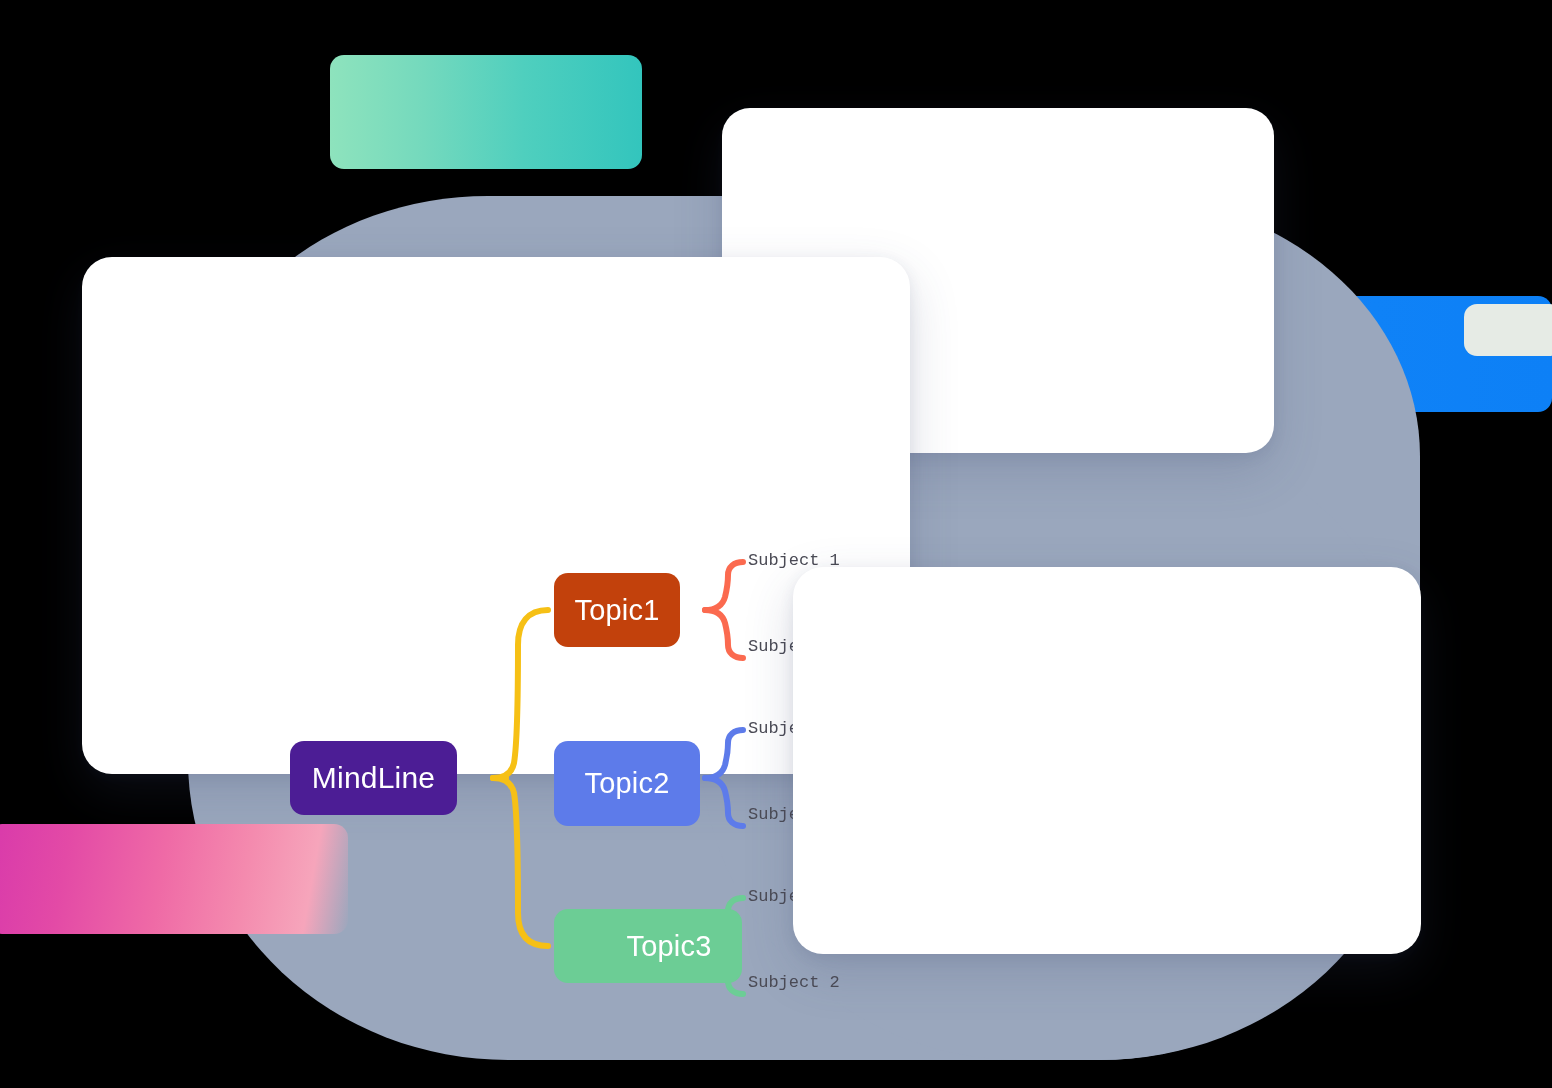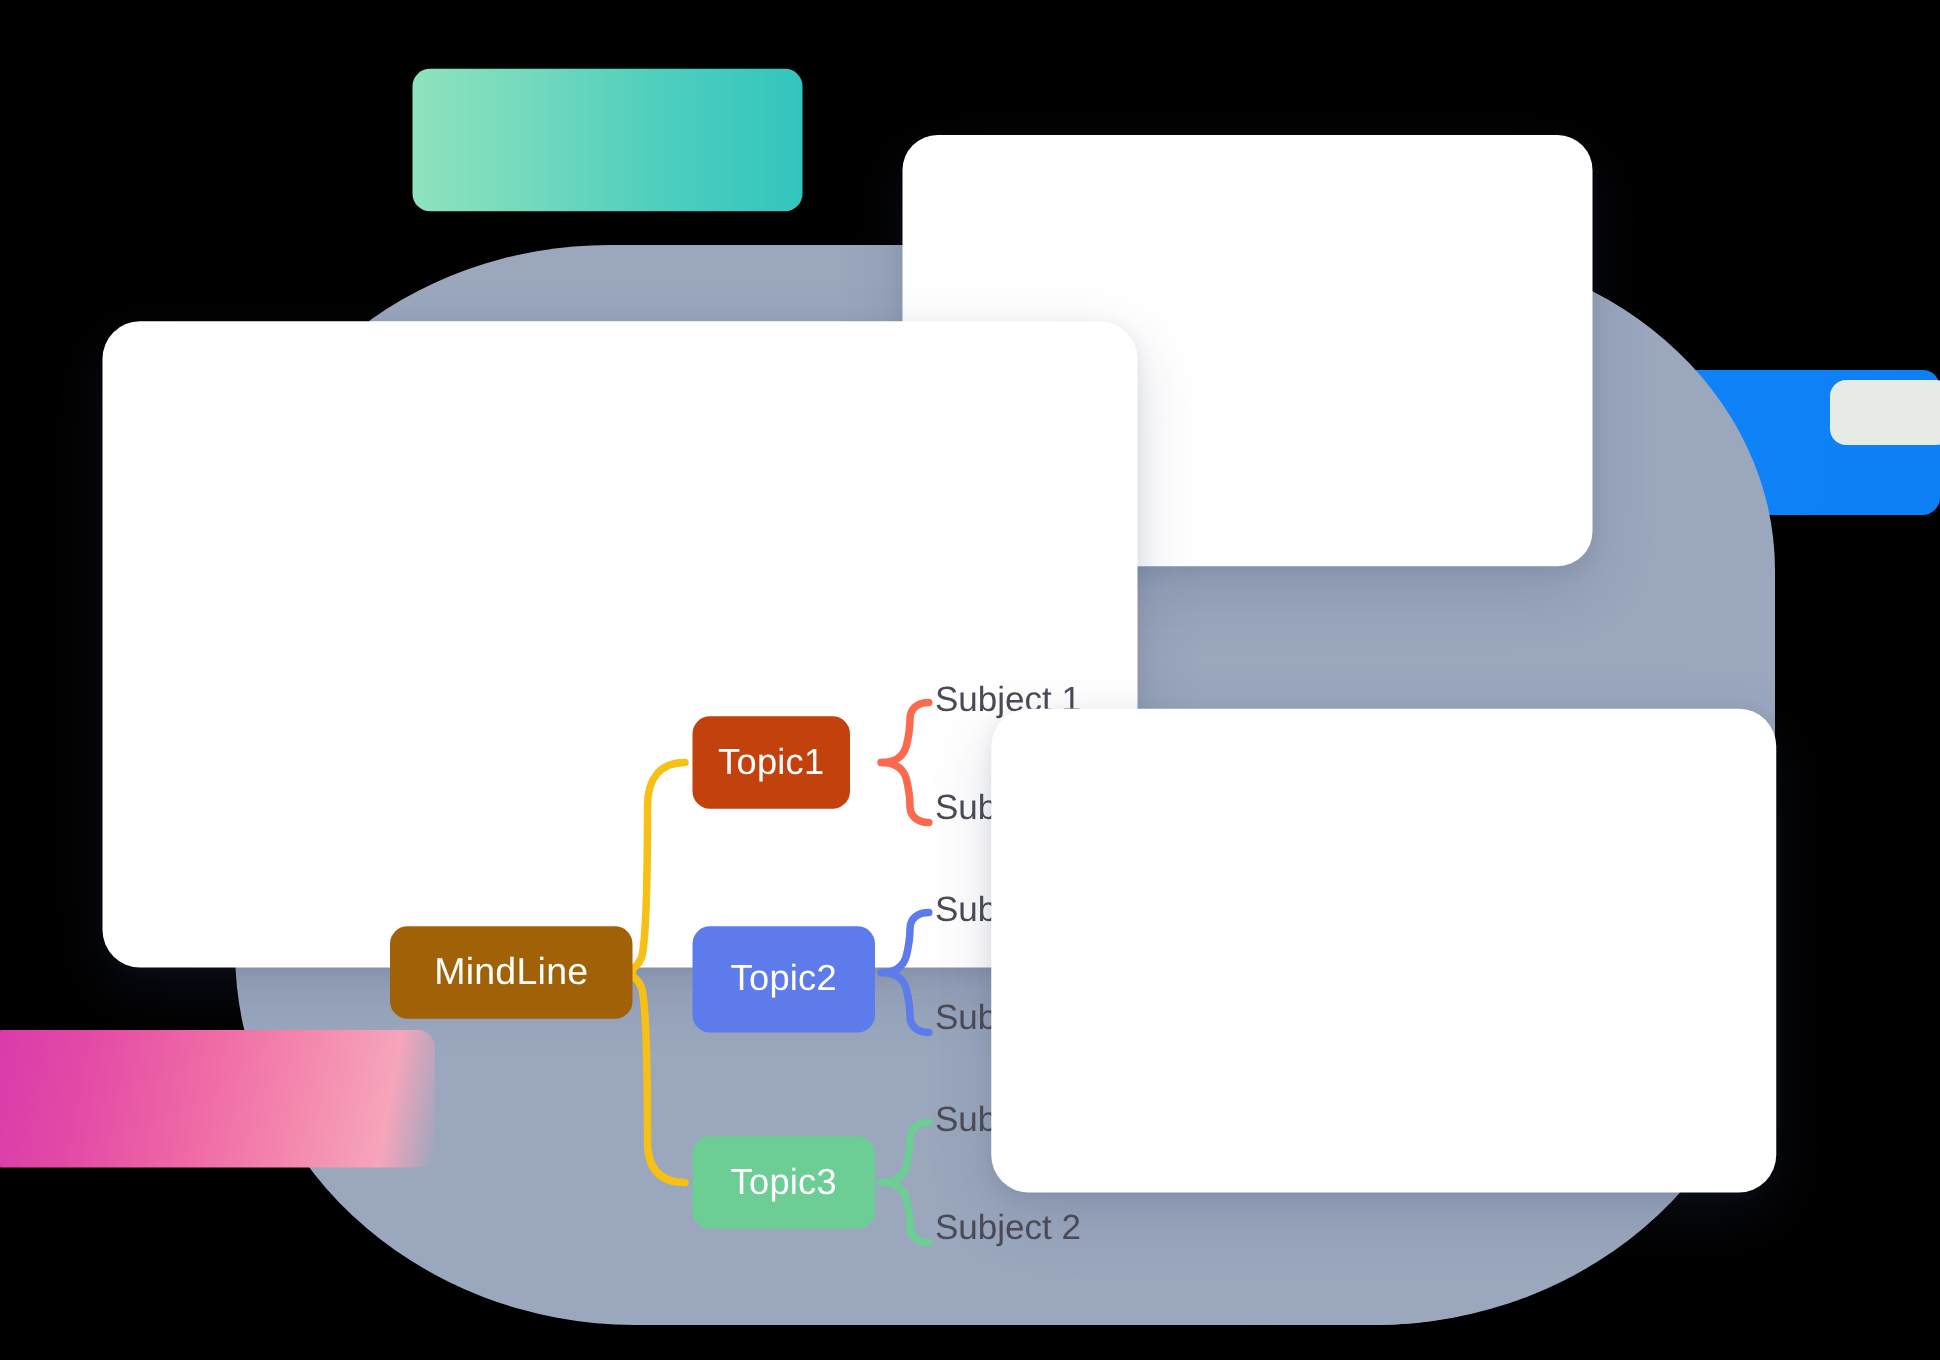--- a/index.html
+++ b/index.html
@@ -25,26 +25,26 @@
   
   .card{position:absolute;background:#fff;border-radius:30px;
     box-shadow:0 18px 50px rgba(60,70,110,.18),0 4px 14px rgba(60,70,110,.10);}
   #card-main{left:82px;top:257px;width:828px;height:517px;}
   #card-top{left:722px;top:108px;width:552px;height:345px;border-radius:28px;}
   #card-bottom{left:793px;top:567px;width:628px;height:387px;border-radius:30px;}
 
   
   .node{position:absolute;display:flex;align-items:center;justify-content:center;
     border-radius:14px;color:#fff;font-size:29px;letter-spacing:.2px;}
-  #n-root{left:230px;top:484px;width:194px;height:74px;background:#a16207;font-size:30px;}
+  #n-root{left:208px;top:484px;width:167px;height:74px;background:#4c1d95;font-size:30px;}
   #n-t1{left:472px;top:316px;width:126px;height:74px;background:#c2410c;}
   #n-t2{left:472px;top:484px;width:146px;height:85px;background:#5d7bea;}
-  #n-t3{left:472px;top:652px;width:146px;height:74px;background:#6ccd95;}
+  #n-t3{left:472px;top:652px;width:146px;height:74px;background:#6ccd95;padding-left:42px;}
 
-  .subj{position:absolute;color:#4b4b55;font-size:28px;white-space:nowrap;}
+  .subj{position:absolute;color:#4b4b55;font-size:17px;white-space:nowrap;font-family:Liberation Mono, monospace;}
 
   
   .ph{position:absolute;background:#e6ebe5;border-radius:13px;}
 
   svg.lay{position:absolute;left:0;top:0;width:1552px;height:1088px;
     pointer-events:none;overflow:visible;}
 </style>
 </head>
 <body>
 

